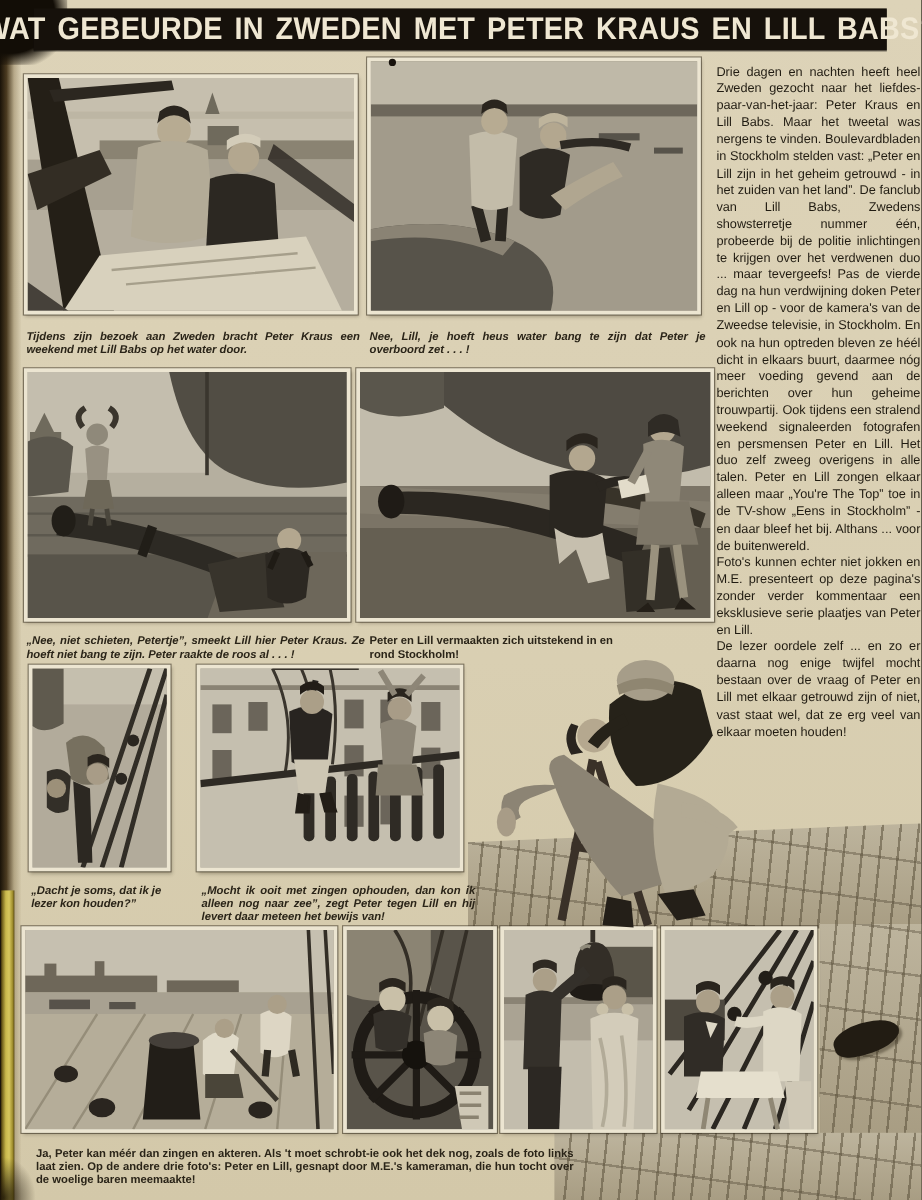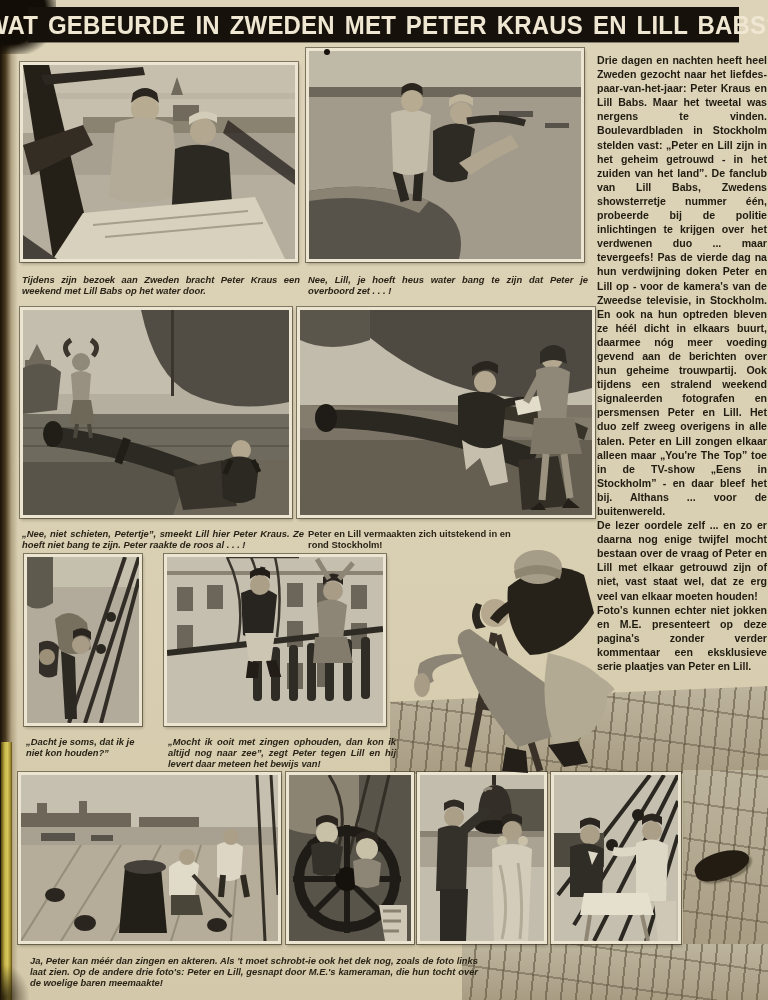--- a/index.html
+++ b/index.html
@@ -41,24 +41,24 @@
   
   .cap{position:absolute;z-index:4;font-size:9.4px;line-height:10.9px;font-weight:bold;color:#2a2418;}
   .cap.it{font-style:italic;}
   .cap.just{text-align:justify;}
   #cap1{left:22px;top:266px;width:278px;font-style:italic;}
   #cap2{left:308px;top:266px;width:280px;}
   #cap3{left:22px;top:520px;width:282px;}
   #cap4{left:308px;top:520px;width:205px;}
   #cap5{left:26px;top:728px;width:122px;}
   #cap6{left:168px;top:728px;width:228px;}
-  #cap7{left:30px;top:947px;width:448px;font-style:italic;}
+  #cap7{left:30px;top:947px;width:448px;}
   
   .bodycol{position:absolute;left:597px;top:53px;width:170px;z-index:4;
-    font-size:10.6px;line-height:14.1px;font-weight:bold;text-align:justify;color:#211c12;}
+    font-size:10.6px;line-height:14.1px;font-weight:normal;text-align:justify;color:#211c12;}
   .bodycol p{margin:0;}
 </style>
 </head>
 <body>
 
 <div class="page">
 
   <div class="gutter"></div>
   <div class="corner-blotch"></div>
   <div class="yellow-strip"></div>
@@ -227,22 +227,22 @@
       <path d="M78 76 h30 l-4 28 h-22 z" fill="#cdc6b3"></path>
       <path d="M82 104 l-2 16 h10 l1 -14 M100 104 l4 15 h9 l-5 -16" fill="#221d17" stroke="#221d17" stroke-width="2"></path>
       <circle cx="166" cy="34" r="10" fill="#a89c87"></circle>
       <path d="M156 28 q10 -9 20 0 l0 -8 q-10 -7 -20 0 z" fill="#2a251e"></path>
       <path d="M150 46 q16 -8 30 2 l-4 34 q-12 6 -24 0 z" fill="#8d8677"></path>
       <path d="M148 80 h32 l6 26 h-40 z" fill="#837c6c"></path>
       <path d="M162 22 L150 2 M172 22 L186 6" stroke="#8d8677" stroke-width="5"></path>
     </svg>
   </figure>
 
-  <p id="cap5" class="cap it">„Dacht je soms, dat ik je niet kon houden?”</p>
-  <p id="cap6" class="cap it just">„Mocht ik ooit met zingen ophouden, dan kon ik altijd nog naar zee”, zegt Peter tegen Lill en hij levert daar meteen het bewijs van!</p>
+  <p id="cap5" class="cap it">„Dacht je soms, dat ik je lezer kon houden?”</p>
+  <p id="cap6" class="cap it just">„Mocht ik ooit met zingen ophouden, dan kon ik alleen nog naar zee”, zegt Peter tegen Lill en hij levert daar meteen het bewijs van!</p>
 
   <div class="deck deck-main"></div>
   <div class="deck deck-right"></div>
   <div class="deck deck-corner"></div>
   <div class="shoe"></div>
   <figure class="couple" style="margin:0;">
     <svg viewBox="0 0 255 240" preserveAspectRatio="none">
       <path d="M96 98 L70 232 M100 100 L142 236 M78 170 L130 178" stroke="#3a3128" stroke-width="7" fill="none"></path>
       <path d="M60 108 Q58 96 72 94 L150 150 L160 200 L120 212 Q80 170 60 108 Z" fill="#8c8474"></path>
       <path d="M70 120 Q40 116 22 128 Q16 142 26 152 L36 146 Q30 136 44 130 Z" fill="#8c8474"></path>
@@ -353,17 +353,17 @@
       <path d="M30 118 h64 l6 22 h-74 z" fill="#e5dfcd"></path>
       <path d="M36 140 l-4 26 M88 140 l6 26" stroke="#8f8774" stroke-width="4"></path>
       <path d="M100 126 h22 v40 h-18 z" fill="#cfc8b6"></path>
     </svg>
   </figure>
 
   <p id="cap7" class="cap just">Ja, Peter kan méér dan zingen en akteren. Als 't moet schrobt-ie ook het dek nog, zoals de foto links laat zien. Op de andere drie foto's: Peter en Lill, gesnapt door M.E.'s kameraman, die hun tocht over de woelige baren meemaakte!</p>
 
   <div class="bodycol">
     <p>Drie dagen en nachten heeft heel Zweden gezocht naar het liefdes-paar-van-het-jaar: Peter Kraus en Lill Babs. Maar het tweetal was nergens te vinden. Boulevardbladen in Stockholm stelden vast: „Peter en Lill zijn in het geheim getrouwd - in het zuiden van het land”. De fanclub van Lill Babs, Zwedens showsterretje nummer één, probeerde bij de politie inlichtingen te krijgen over het verdwenen duo ... maar tevergeefs! Pas de vierde dag na hun verdwijning doken Peter en Lill op - voor de kamera's van de Zweedse televisie, in Stockholm. En ook na hun optreden bleven ze héél dicht in elkaars buurt, daarmee nóg meer voeding gevend aan de berichten over hun geheime trouwpartij. Ook tijdens een stralend weekend signaleerden fotografen en persmensen Peter en Lill. Het duo zelf zweeg overigens in alle talen. Peter en Lill zongen elkaar alleen maar „You're The Top” toe in de TV-show „Eens in Stockholm” - en daar bleef het bij. Althans ... voor de buitenwereld.</p>
+    <p>Foto's kunnen echter niet jokken en M.E. presenteert op deze pagina's zonder verder kommentaar een eksklusieve serie plaatjes van Peter en Lill.</p>
     <p>De lezer oordele zelf ... en zo er daarna nog enige twijfel mocht bestaan over de vraag of Peter en Lill met elkaar getrouwd zijn of niet, vast staat wel, dat ze erg veel van elkaar moeten houden!</p>
-    <p>Foto's kunnen echter niet jokken en M.E. presenteert op deze pagina's zonder verder kommentaar een eksklusieve serie plaatjes van Peter en Lill.</p>
   </div>
 
 </div>
 
 </body></html>

